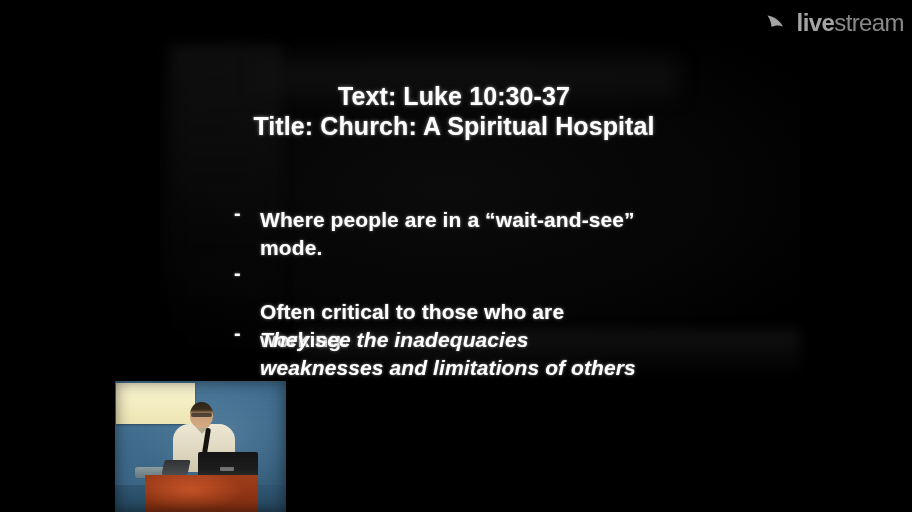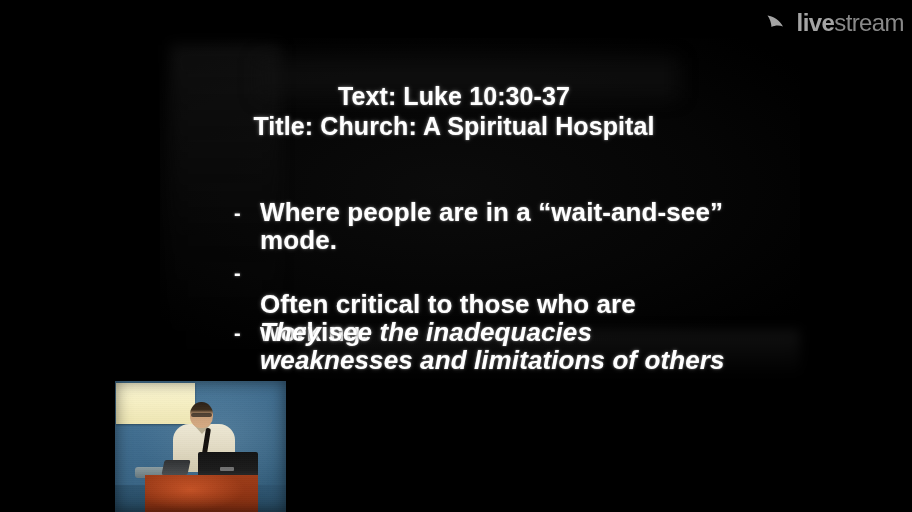--- a/index.html
+++ b/index.html
@@ -93,23 +93,23 @@
     left: 0;
     top: 4px;
     color: #ffffff;
     font-size: 20px;
     font-weight: 700;
     text-shadow: 0 0 3px rgba(255,255,255,0.5);
   }
   .bullet-body {
     position: absolute;
     left: 26px;
-    top: 0;
+    top: 8px;
     color: #ffffff;
-    font-size: 26px;
+    font-size: 21px;
     font-weight: 700;
     line-height: 28px;
     letter-spacing: 0.1px;
     text-shadow:
       0 0 2px rgba(255,255,255,0.5),
       0 0 5px rgba(255,255,255,0.25),
       0 1px 2px rgba(0,0,0,0.9);
   }
   #bullet-0 { top: 198px; }
   #bullet-1 { top: 258px; }

